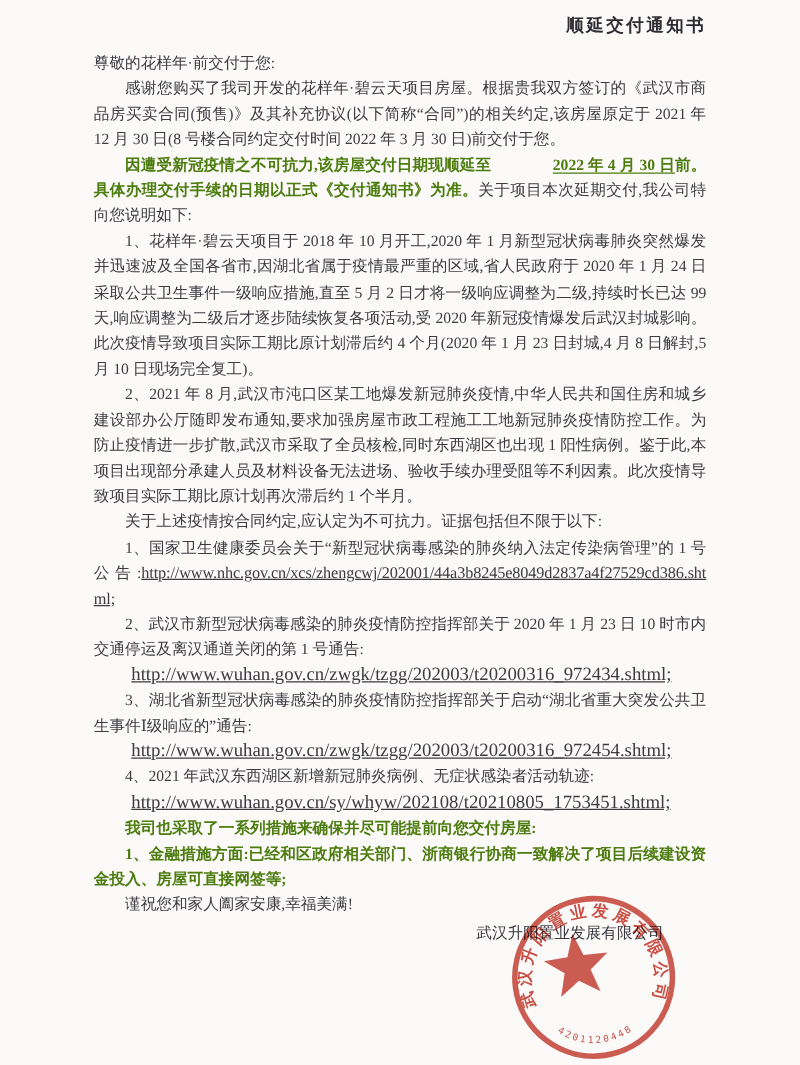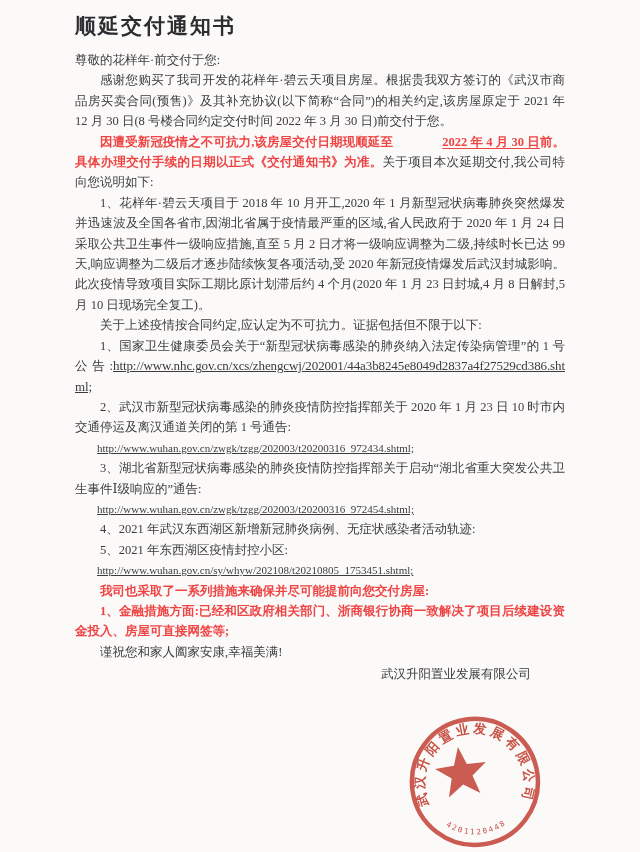--- a/index.html
+++ b/index.html
@@ -8,34 +8,34 @@
     background:#fbfaf9;
     font-family:"Liberation Serif","DejaVu Serif",serif;
     color:#3b3b40;
     -webkit-font-smoothing:antialiased;
   }
   .page{
     position:absolute;top:0;left:0;width:640px;height:852px;
     padding:10px 75px 0 75px;box-sizing:border-box;
   }
   .doc-title{
-    text-align:left;font-size:21px;font-weight:700;color:#2c2c31;
+    text-align:right;font-size:14px;font-weight:700;color:#2c2c31;
     letter-spacing:2px;margin:2px 0 10px 0;
   }
   .p{
     font-size:12.5px;line-height:20.4px;text-align:justify;margin:0;
   }
   .indent{text-indent:2em;}
-  .bold{font-weight:700;color:#ef4444;}
+  .bold{font-weight:700;color:#4d7c0f;}
   .url{
     font-size:13px;letter-spacing:-0.1px;text-decoration:underline;
     word-break:break-all;color:#3b3b40;
   }
   .url-line{
-    font-size:11px;line-height:20.4px;margin:0;padding-left:2em;
+    font-size:15px;line-height:20.4px;margin:0;padding-left:2em;
     text-decoration:underline;word-break:break-all;text-align:left;color:#3b3b40;
   }
   .u-date{text-decoration:underline;text-underline-offset:2px;margin-left:46px;}
   .sig-block{margin-top:2px;}
   .sig-line{
     font-size:12.5px;line-height:21px;text-align:right;margin:0;
     padding-right:34px;color:#3b3b40;
   }
   .stamp{
     position:absolute;left:399px;top:699px;width:150px;height:153px;
@@ -52,34 +52,34 @@
   <h1 class="doc-title">顺延交付通知书</h1>
 
   <p class="p">尊敬的花样年·前交付于您:</p>
 
   <p class="p indent">感谢您购买了我司开发的花样年·碧云天项目房屋。根据贵我双方签订的《武汉市商品房买卖合同(预售)》及其补充协议(以下简称“合同”)的相关约定,该房屋原定于 2021 年 12 月 30 日(8 号楼合同约定交付时间 2022 年 3 月 30 日)前交付于您。</p>
 
   <p class="p indent"><span class="bold">因遭受新冠疫情之不可抗力,该房屋交付日期现顺延至 </span><span class="bold u-date">2022 年 4 月 30 日</span><span class="bold">前。具体办理交付手续的日期以正式《交付通知书》为准。</span><span>关于项目本次延期交付,我公司特向您说明如下:</span></p>
 
   <p class="p indent">1、花样年·碧云天项目于 2018 年 10 月开工,2020 年 1 月新型冠状病毒肺炎突然爆发并迅速波及全国各省市,因湖北省属于疫情最严重的区域,省人民政府于 2020 年 1 月 24 日采取公共卫生事件一级响应措施,直至 5 月 2 日才将一级响应调整为二级,持续时长已达 99 天,响应调整为二级后才逐步陆续恢复各项活动,受 2020 年新冠疫情爆发后武汉封城影响。此次疫情导致项目实际工期比原计划滞后约 4 个月(2020 年 1 月 23 日封城,4 月 8 日解封,5 月 10 日现场完全复工)。</p>
 
+  <p class="p indent">2、2021 年 8 月,武汉市沌口区某工地爆发新冠肺炎疫情,中华人民共和国住房和城乡建设部办公厅随即发布通知,要求加强房屋市政工程施工工地新冠肺炎疫情防控工作。为防止疫情进一步扩散,武汉市采取了全员核检,同时东西湖区也出现 1 阳性病例。鉴于此,本项目出现部分承建人员及材料设备无法进场、验收手续办理受阻等不利因素。此次疫情导致项目实际工期比原计划再次滞后约 1 个半月。</p>
 
   <p class="p indent">关于上述疫情按合同约定,应认定为不可抗力。证据包括但不限于以下:</p>
 
   <p class="p indent"><span>1、国家卫生健康委员会关于“新型冠状病毒感染的肺炎纳入法定传染病管理”的 1 号公告:</span><span class="url">http://www.nhc.gov.cn/xcs/zhengcwj/202001/44a3b8245e8049d2837a4f27529cd386.shtml;</span></p>
 
   <p class="p indent">2、武汉市新型冠状病毒感染的肺炎疫情防控指挥部关于 2020 年 1 月 23 日 10 时市内交通停运及离汉通道关闭的第 1 号通告:</p>
   <p class="url-line">http://www.wuhan.gov.cn/zwgk/tzgg/202003/t20200316_972434.shtml;</p>
 
   <p class="p indent">3、湖北省新型冠状病毒感染的肺炎疫情防控指挥部关于启动“湖北省重大突发公共卫生事件Ⅰ级响应的”通告:</p>
   <p class="url-line">http://www.wuhan.gov.cn/zwgk/tzgg/202003/t20200316_972454.shtml;</p>
 
   <p class="p indent">4、2021 年武汉东西湖区新增新冠肺炎病例、无症状感染者活动轨迹:</p>
 
-  <p class="p indent">5、2021 年东西湖区疫情封控小区:</p>
   <p class="url-line">http://www.wuhan.gov.cn/sy/whyw/202108/t20210805_1753451.shtml;</p>
 
   <p class="p indent bold">我司也采取了一系列措施来确保并尽可能提前向您交付房屋:</p>
 
   <p class="p indent bold">1、金融措施方面:已经和区政府相关部门、浙商银行协商一致解决了项目后续建设资金投入、房屋可直接网签等;</p>
 
 
   <p class="p indent">谨祝您和家人阖家安康,幸福美满!</p>
 
   <div class="sig-block">

